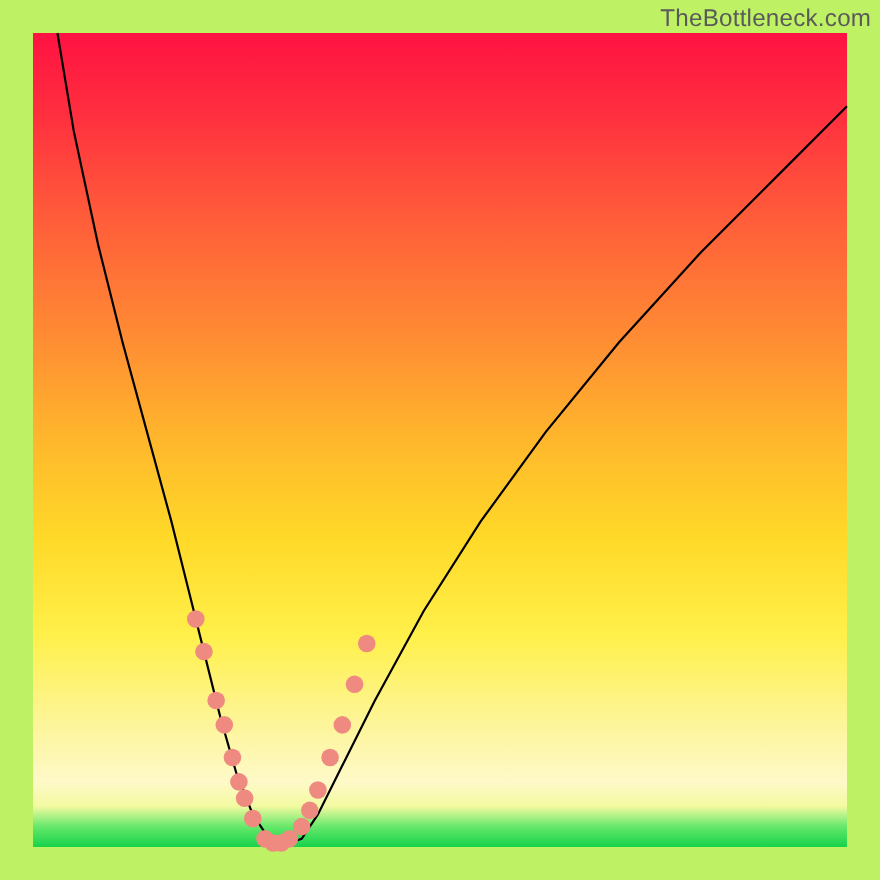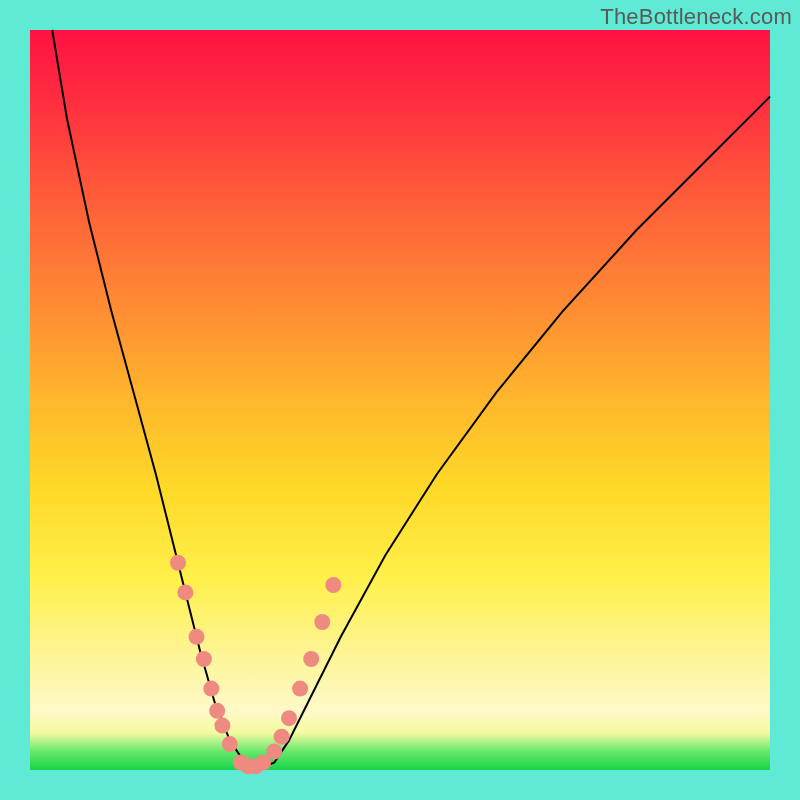--- a/index.html
+++ b/index.html
@@ -8,21 +8,21 @@
     width: 800px;
     height: 800px;
     overflow: hidden;
     background: #000;
     font-family: Arial, Helvetica, sans-serif;
   }
   .frame {
     position: absolute;
     left: 0; top: 0;
     width: 800px; height: 800px;
-    background: #5eead4;
+    background: #bef264;
   }
   .plot-area {
     position: absolute;
     left: 30px;
     top: 30px;
     width: 740px;
     height: 740px;
     
     background: linear-gradient(to bottom,
       #ff1242 0%,

